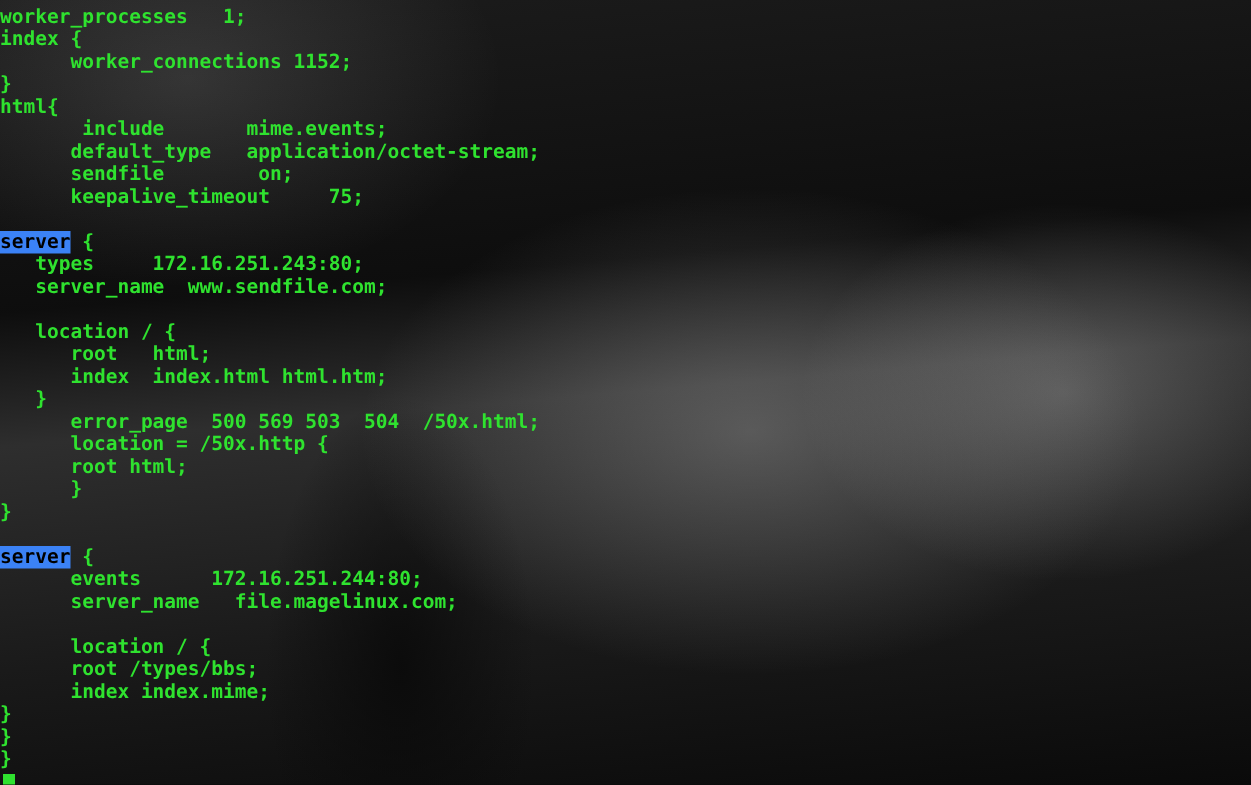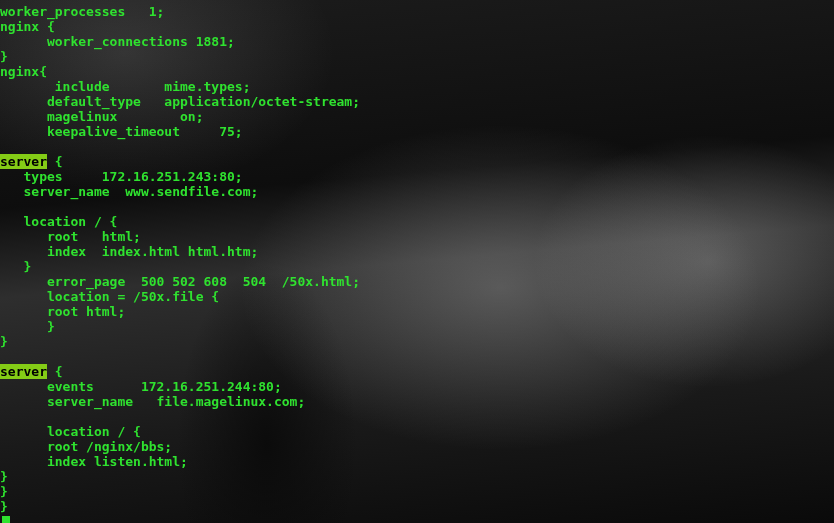--- a/index.html
+++ b/index.html
@@ -14,64 +14,64 @@
         #0a0a0a;
       font-family: "DejaVu Sans Mono", "Consolas", "Courier New", monospace;
       font-size: 13px;
       line-height: 15px;
       color: #2fe22f;
       font-weight: bold;
       position: relative;
       white-space: pre;
     }
     .code { position: absolute; top: 4px; left: 0; }
-    .hl { background: #84cc16; color: #000; }
+    .hl { background: #3b82f6; color: #000; }
     .cursor {
       display: inline-block;
       width: 8px; height: 13px;
       background: #2fe22f;
       vertical-align: bottom;
       margin-left: 2px;
     }
   </style>
 </head>
 <body>
 
 
 
 <div class="code"><span>worker_processes   1;</span>
-<span>nginx {</span>
-<span>      worker_connections 1881;</span>
+<span>index {</span>
+<span>      worker_connections 1152;</span>
 <span>}</span>
-<span>nginx{</span>
-<span>       include       mime.types;</span>
+<span>html{</span>
+<span>       include       mime.events;</span>
 <span>      default_type   application/octet-stream;</span>
-<span>      magelinux        on;</span>
+<span>      sendfile        on;</span>
 <span>      keepalive_timeout     75;</span>
 
 <span class="hl">server</span><span> {</span>
 <span>   types     172.16.251.243:80;</span>
 <span>   server_name  www.sendfile.com;</span>
 
 <span>   location / {</span>
 <span>      root   html;</span>
 <span>      index  index.html html.htm;</span>
 <span>   }</span>
-<span>      error_page  500 502 608  504  /50x.html;</span>
-<span>      location = /50x.file {</span>
+<span>      error_page  500 569 503  504  /50x.html;</span>
+<span>      location = /50x.http {</span>
 <span>      root html;</span>
 <span>      }</span>
 <span>}</span>
 
 <span class="hl">server</span><span> {</span>
 <span>      events      172.16.251.244:80;</span>
 <span>      server_name   file.magelinux.com;</span>
 
 <span>      location / {</span>
-<span>      root /nginx/bbs;</span>
-<span>      index listen.html;</span>
+<span>      root /types/bbs;</span>
+<span>      index index.mime;</span>
 <span>}</span>
 <span>}</span>
 <span>}</span>
 <span class="cursor"></span></div>
 
 
 
 
 </body></html>

